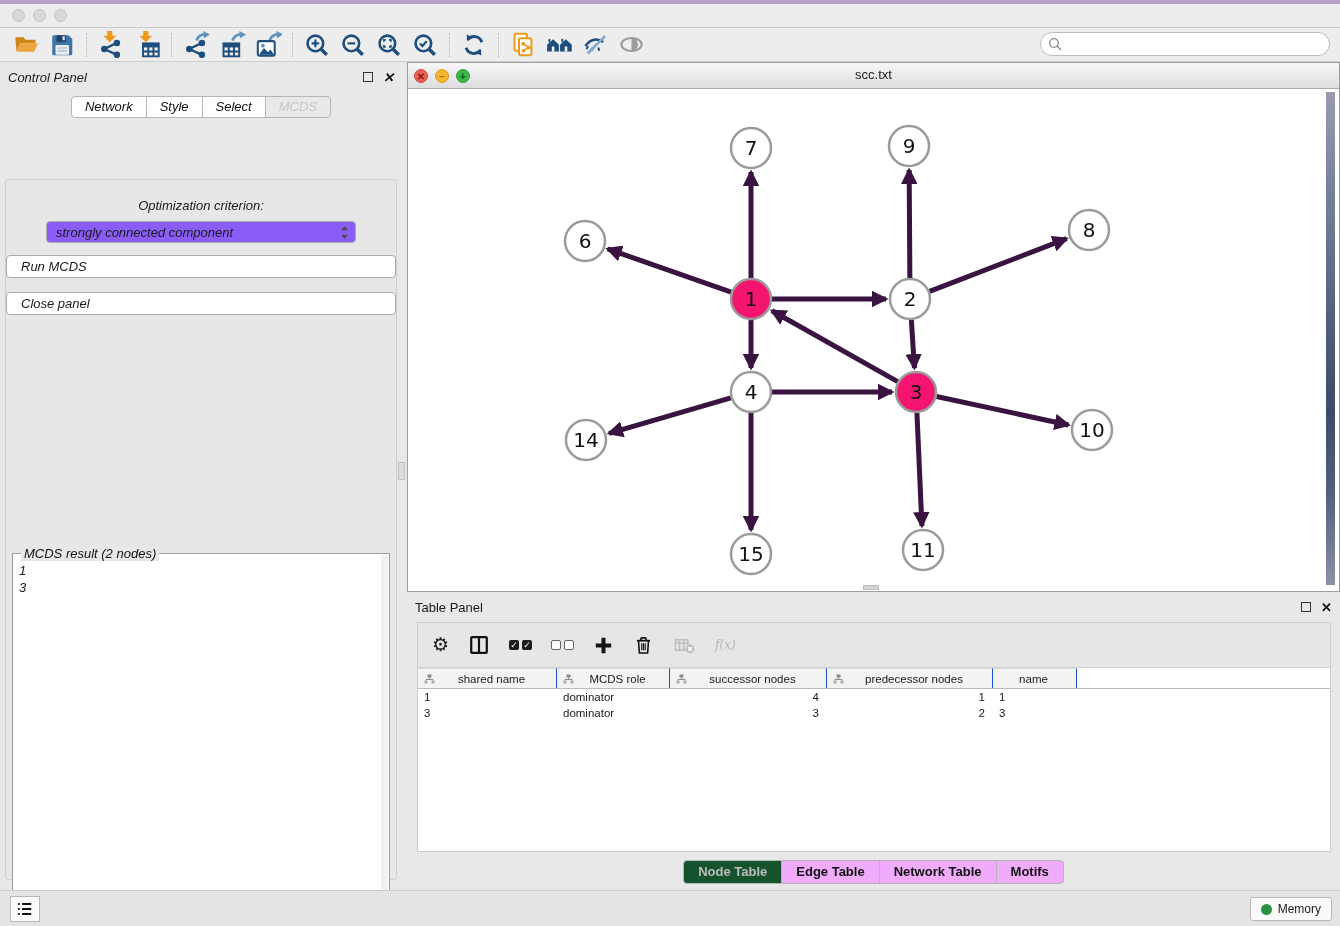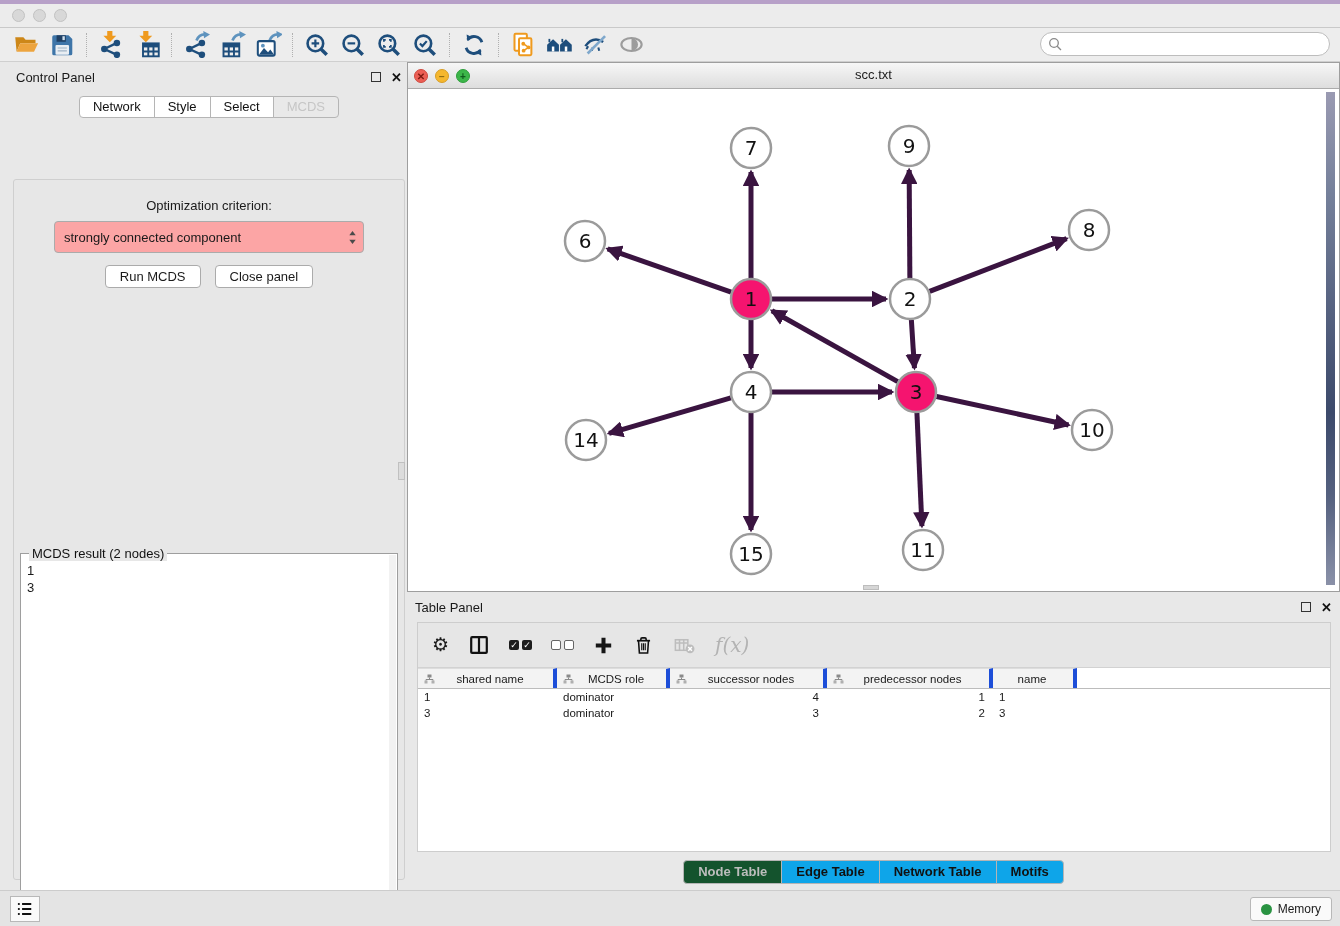--- a/index.html
+++ b/index.html
@@ -14,35 +14,35 @@
   .win-title { position:absolute; left:0; right:0; top:3px; text-align:center; font-size:14px; color:#a2a2a2; }
 
   
   .toolbar { position:absolute; left:0; top:28px; width:1340px; height:34px; background:#ededed; border-bottom:1px solid #cfcfcf; display:flex; align-items:center; padding-left:8px; }
   .tb-icon { width:36px; height:30px; display:flex; align-items:center; justify-content:center; }
   .tb-sep { width:1px; height:24px; border-left:1px dotted #b0b0b0; margin:0 6px; }
   .searchbox { position:absolute; right:10px; top:4px; width:290px; height:24px; background:#fff; border:1px solid #bdbdbd; border-radius:12px; display:flex; align-items:center; padding-left:7px; }
   .searchbox input { border:none; outline:none; flex:1; font-size:12px; background:transparent; margin-left:5px; }
 
   
-  .control-panel { position:absolute; left:8px; top:62px; width:402px; height:828px; background:#e8e8e8; }
+  .control-panel { position:absolute; left:0; top:62px; width:402px; height:828px; background:#e8e8e8;font-style:italic; }
   .panel-head { height:30px; display:flex; align-items:center; padding:0 8px; }
   .panel-head .ttl { font-size:13px; color:#1a1a1a; flex:1; }
   .float-ic { width:10px; height:10px; border:1.5px solid #333; display:inline-block; margin-right:10px; }
   .close-ic { font-size:13px; font-weight:bold; color:#111; }
   .tabs-row { display:flex; justify-content:center; height:22px; margin-top:4px; position:relative; z-index:2; }
   .tab { background:#fff; border:1px solid #b5b5b5; font-size:13px; padding:2px 13px 0; margin-left:-1px; color:#111; }
   .tab:first-child { border-radius:4px 0 0 4px; margin-left:0; }
   .tab:last-child { border-radius:0 4px 4px 0; }
   .tab.active-gray { background:#e9e9e9; color:#c6c6c6; }
   .cp-body { position:absolute; left:5px; right:5px; top:117px; bottom:10px; background:#e7e7e7; border:1px solid #cfcfcf; border-radius:3px; }
   .opt-label { text-align:center; font-size:13px; margin-top:18px; }
-  .dropdown { margin:8px auto 0; width:310px; height:32px; background:#fca5a5; border:1px solid #ababab; border-radius:4px; display:flex; align-items:center; padding:0 6px 0 9px; font-size:13px; }
+  .dropdown { margin:8px auto 0; width:310px; height:22px; background:#8b5cf6; border:1px solid #ababab; border-radius:4px; display:flex; align-items:center; padding:0 6px 0 9px; font-size:13px; }
   .dropdown .dd-text { flex:1; }
-  .btn-row { display:flex; justify-content:center; gap:14px; margin-top:12px; }
+  .btn-row { display:flex; justify-content:center; gap:14px; margin-top:12px;flex-direction:column; }
   .btn { background:#fff; border:1px solid #ababab; border-radius:4px; font-size:13px; height:23px; padding:0 14px; display:flex; align-items:center; }
   .result-box { position:absolute; left:6px; width:378px; top:373px; height:379px; border:1px solid #9e9e9e; background:#fff; }
   .result-legend { position:absolute; top:-8px; left:8px; background:#e7e7e7; padding:0 3px; font-size:13px; color:#111; }
   .result-lines { padding:8px 2px 0 6px; font-size:13px; line-height:17px; }
   .result-scroll { position:absolute; right:1px; top:1px; bottom:1px; width:7px; background:#f2f2f2; }
 
   
   .net-window { position:absolute; left:407px; top:62px; width:933px; height:530px; background:#fff; border:1px solid #9e9e9e; }
   .net-titlebar { height:26px; background:linear-gradient(#f7f7f7,#dddddd); border-bottom:1px solid #ababab; position:relative; }
   .traffic { position:absolute; left:6px; top:6px; display:flex; gap:7px; }
@@ -55,29 +55,29 @@
   .net-side-strip { position:absolute; right:4px; top:2px; bottom:6px; width:9px;
      background:linear-gradient(180deg,#9a9ab2 0%,#76819b 20%,#55617f 45%,#3c4a6b 65%,#55617f 82%,#8a91a8 100%); }
   .net-hscroll { position:absolute; left:455px; bottom:1px; width:16px; height:5px; background:#d6d6d6; border:1px solid #bdbdbd; }
   .splitter-grip { position:absolute; left:398px; top:462px; width:7px; height:18px; background:#dcdcdc; border:1px solid #c0c0c0; }
 
   
   .table-panel { position:absolute; left:407px; top:592px; width:933px; height:298px; background:#e8e8e8; }
   .table-box { position:absolute; left:10px; right:9px; top:30px; bottom:38px; background:#fff; border:1px solid #cdcdcd; }
   .tb-toolbar { height:45px; background:#e6e6e6; border-bottom:1px solid #d2d2d2; display:flex; align-items:center; padding-left:14px; gap:19px; }
   .tb-tool { display:flex; align-items:center; justify-content:center; }
-  .fx { font-family:"DejaVu Serif", serif; font-style:italic; font-size:20px; color:#b3b3b3; }
+  .fx { font-family:"DejaVu Serif", serif; font-style:italic; font-size:12px; color:#b3b3b3; }
   .thead { display:flex; height:21px; border-bottom:1px solid #bcbcbc; font-size:11.5px; }
-  .th { background:#f3f3f3; border-right:4px solid #1d4ed8; border-top:1px solid #dddddd; display:flex; align-items:center; padding-left:6px; }
+  .th { background:#f3f3f3; border-right:1px solid #1d4ed8; border-top:1px solid #dddddd; display:flex; align-items:center; padding-left:6px; }
   .th .lbl { flex:1; text-align:center; padding-right:8px; }
   .trow { display:flex; height:16px; font-size:11.5px; align-items:center; }
   .td { padding:0 8px 0 6px; overflow:hidden; white-space:nowrap; }
   .ta-r { text-align:right; }
   .table-tabs { position:absolute; left:0; right:0; bottom:6px; display:flex; justify-content:center; height:24px; }
-  .ttab { background:#0ea5e9; border:1px solid #b5b5b5; font-size:13px; font-weight:bold; padding:3px 14px 0; margin-left:-1px; color:#111; }
+  .ttab { background:#f0abfc; border:1px solid #b5b5b5; font-size:13px; font-weight:bold; padding:3px 14px 0; margin-left:-1px; color:#111; }
   .ttab:first-child { border-radius:4px 0 0 4px; margin-left:0; }
   .ttab:last-child { border-radius:0 4px 4px 0; }
   .ttab.active-gray { background:#14532d; color:#bdbdbd; }
 
   
   .statusbar { position:absolute; left:0; top:890px; width:1340px; height:36px; background:#e4e4e4; border-top:1px solid #cccccc; }
   .status-btn { position:absolute; left:10px; top:5px; width:30px; height:26px; background:#fafafa; border:1px solid #b8b8b8; display:flex; align-items:center; justify-content:center; }
   .memory-btn { position:absolute; right:8px; top:6px; height:24px; background:#fafafa; border:1px solid #b8b8b8; border-radius:3px; display:flex; align-items:center; padding:0 10px; gap:6px; font-size:12px; }
   .mem-dot { width:11px; height:11px; border-radius:50%; background:#2a9342; }
 

